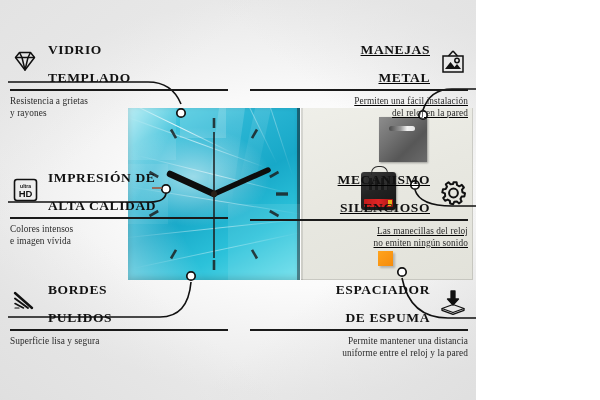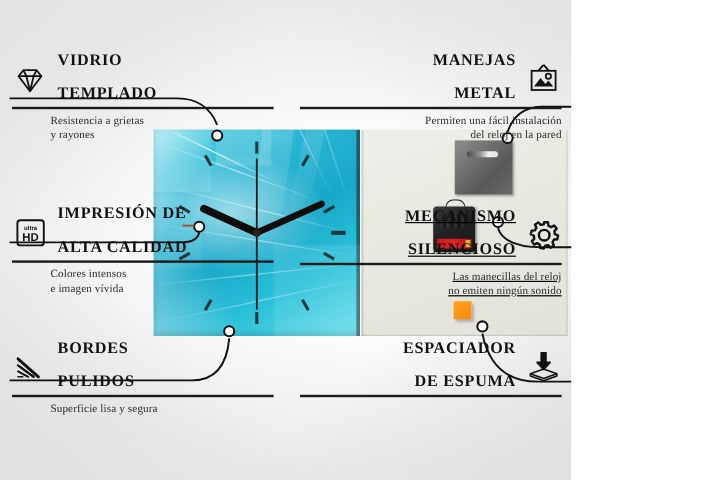--- a/index.html
+++ b/index.html
@@ -91,33 +91,33 @@
   #clock-svg{position:absolute;left:0;top:0;width:172px;height:172px;}
 
   
   .feature{position:absolute;width:218px;}
   .feature.left{left:10px;text-align:left;}
   .feature.right{right:8px;text-align:right;}
 
   .frow{display:flex;align-items:center;gap:8px;}
   .feature.right .frow{flex-direction:row-reverse;}
 
-  .ficon{flex:0 0 auto;width:30px;height:30px;display:flex;align-items:flex-end;justify-content:center;}
+  .ficon{flex:0 0 auto;width:30px;height:30px;display:flex;align-items:flex-start;justify-content:center;}
   .ficon svg{display:block;}
 
   .ftitle{
     font-family:"Liberation Serif", serif;
     font-size:13.5px;font-weight:700;letter-spacing:.6px;color:#111;
     line-height:1.12;text-transform:uppercase;
   }
   .ftitle .l2{display:block;margin-top:13px;}
   .frule{height:1.3px;background:#1a1a1a;margin:4px 0 4px 0;width:100%;}
   .fsub{
     font-family:"Liberation Serif", serif;
-    font-size:9.3px;color:#2a2a2a;line-height:1.32;letter-spacing:.1px;margin-left:32px;
+    font-size:9.3px;color:#2a2a2a;line-height:1.32;letter-spacing:.1px;
   }
 
   
   #connectors{position:absolute;left:0;top:0;width:600px;height:400px;pointer-events:none;}
 </style>
 </head>
 <body>
 
 <div id="stage">
 
@@ -258,21 +258,21 @@
         <span class="l2">PULIDOS</span>
       </span>
     </div>
     <div class="frule"></div>
     <div class="fsub">
       <div>Superficie lisa y segura</div>
       <div></div>
     </div>
   </div>
 
-  <div class="feature right" style="top:42px;">
+  <div class="feature right" style="top:42px;text-decoration:underline;">
     <div class="frow">
       <span class="ficon">
         <svg width="30" height="27" viewBox="0 0 30 27">
           <g fill="none" stroke="#111" stroke-width="1.5">
             <path d="M15,2 L10.5,7 M15,2 L19.5,7"></path>
             <rect x="5" y="7" width="20" height="16"></rect>
             <path d="M7,20 L12.5,13 L16.5,18 L19,15 L23,20 Z" fill="#111" stroke="none"></path>
             <circle cx="19" cy="11.5" r="2.2"></circle>
           </g>
         </svg>
@@ -325,15 +325,19 @@
             <path d="M4,19.5 L4,21.3 L15,25.3 L26,21.3 L26,19.5" fill="none"></path>
           </g>
         </svg>
       </span>
       <span class="ftitle">
         <span>ESPACIADOR</span>
         <span class="l2">DE ESPUMA</span>
       </span>
     </div>
     <div class="frule"></div>
+    <div class="fsub">
+      <div>Permite mantener una distancia</div>
+      <div>uniforme entre el reloj y la pared</div>
+    </div>
   </div>
 
 </div>
 
 </body></html>

